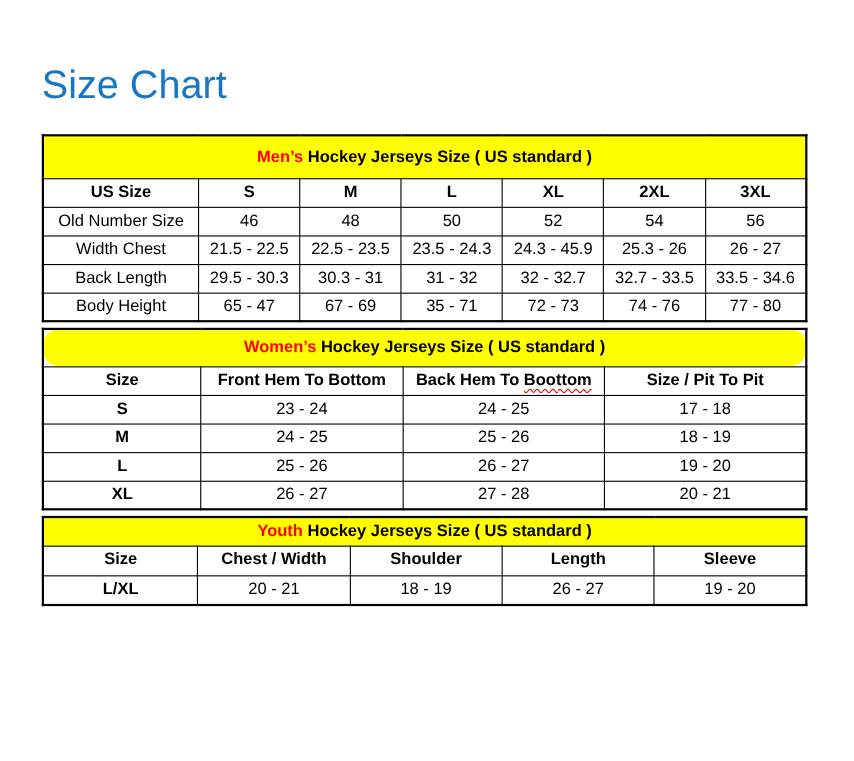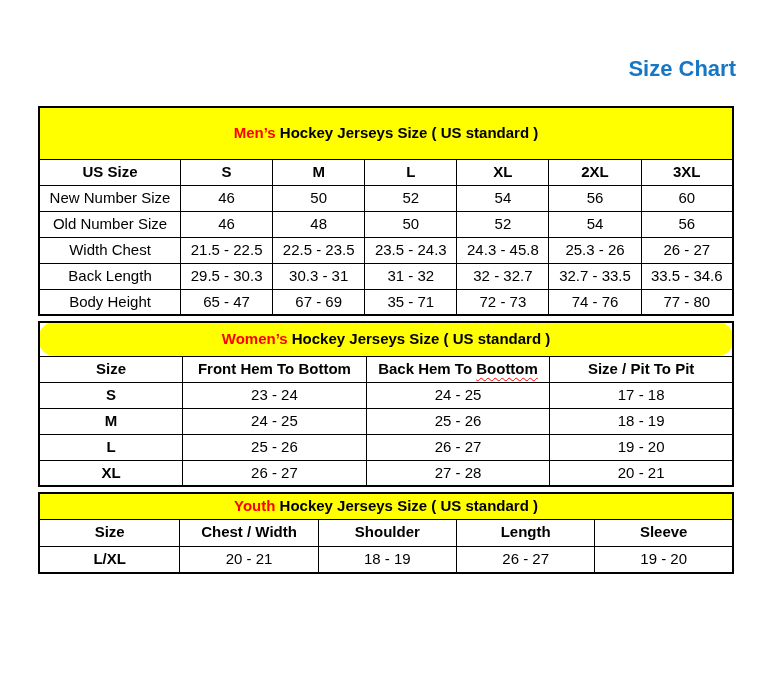--- a/index.html
+++ b/index.html
@@ -11,23 +11,23 @@
   *{box-sizing:border-box;}
   html,body{margin:0;padding:0;}
   body{
     width:776px;height:692px;background:#ffffff;color:#000;
     font-family:"Liberation Sans",sans-serif;
     overflow:hidden;
   }
   .page{padding:56px 40px 0 38px;}
   h1.page-title{
     margin:0 0 24px 0;
-    text-align:right;
-    font-size:22px;
-    font-weight:bold;
+    text-align:left;
+    font-size:36px;
+    font-weight:normal;
     color:var(--accent-blue);
     letter-spacing:0px;
   }
   table.size-table{
     width:696px;
     border-collapse:collapse;
     table-layout:fixed;
     border:2px solid var(--table-border);
     margin:0 0 5px 0;
   }
@@ -43,21 +43,21 @@
     white-space:nowrap;
   }
   table.size-table th{font-weight:bold;height:26px;}
   table.size-table tbody td{height:26px;}
   table.size-table.bold-first tbody td:first-child{font-weight:bold;}
   td.band-cell{
     background:var(--band-yellow);
     font-weight:bold;
     font-size:17px;
   }
-  table.mens td.band-cell{height:52px;}
+  table.mens td.band-cell{height:39px;}
   table.womens td.band-cell{height:34px;border-radius:15px;}
   table.youth td.band-cell{height:26px;}
   table.youth tbody td,
   table.youth th{height:27px;}
   .band-highlight{color:var(--highlight-red);}
   .wavy{
     text-decoration:underline;
     text-decoration-style:wavy;
     text-decoration-color:var(--highlight-red);
     text-decoration-thickness:1px;
@@ -90,43 +90,34 @@
           <th>S</th>
           <th>M</th>
           <th>L</th>
           <th>XL</th>
           <th>2XL</th>
           <th>3XL</th>
         </tr>
     </thead>
     <tbody>
         <tr>
-          <td>New Number Size</td>
-          <td>46</td>
-          <td>50</td>
-          <td>52</td>
-          <td>54</td>
-          <td>56</td>
-          <td>60</td>
-        </tr>
-        <tr>
           <td>Old Number Size</td>
           <td>46</td>
           <td>48</td>
           <td>50</td>
           <td>52</td>
           <td>54</td>
           <td>56</td>
         </tr>
         <tr>
           <td>Width Chest</td>
           <td>21.5 - 22.5</td>
           <td>22.5 - 23.5</td>
           <td>23.5 - 24.3</td>
-          <td>24.3 - 45.8</td>
+          <td>24.3 - 45.9</td>
           <td>25.3 - 26</td>
           <td>26 - 27</td>
         </tr>
         <tr>
           <td>Back Length</td>
           <td>29.5 - 30.3</td>
           <td>30.3 - 31</td>
           <td>31 - 32</td>
           <td>32 - 32.7</td>
           <td>32.7 - 33.5</td>

